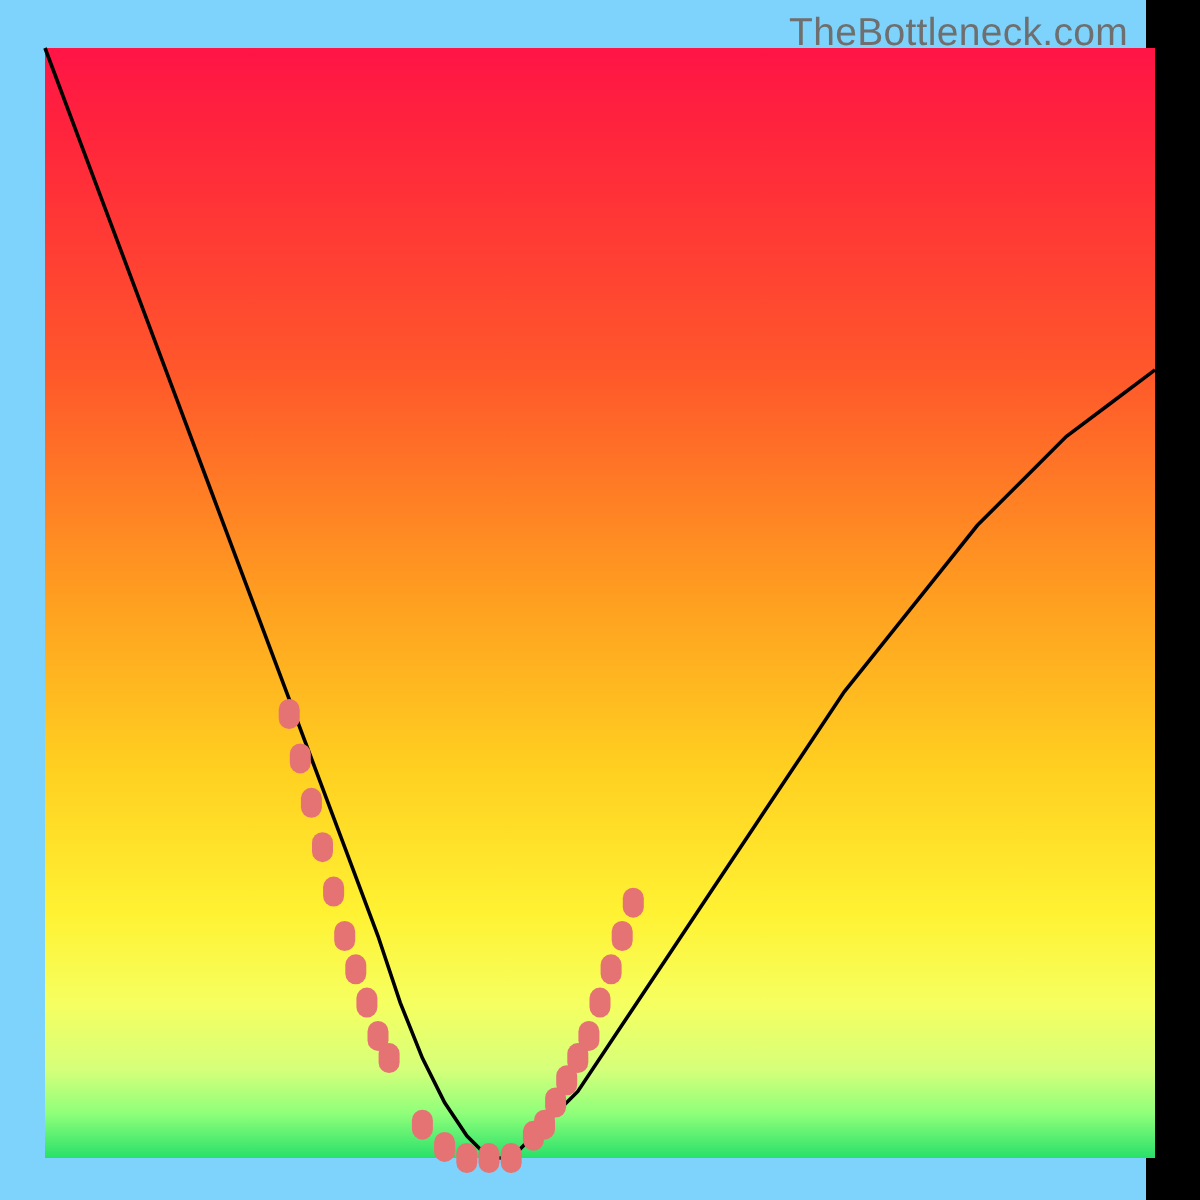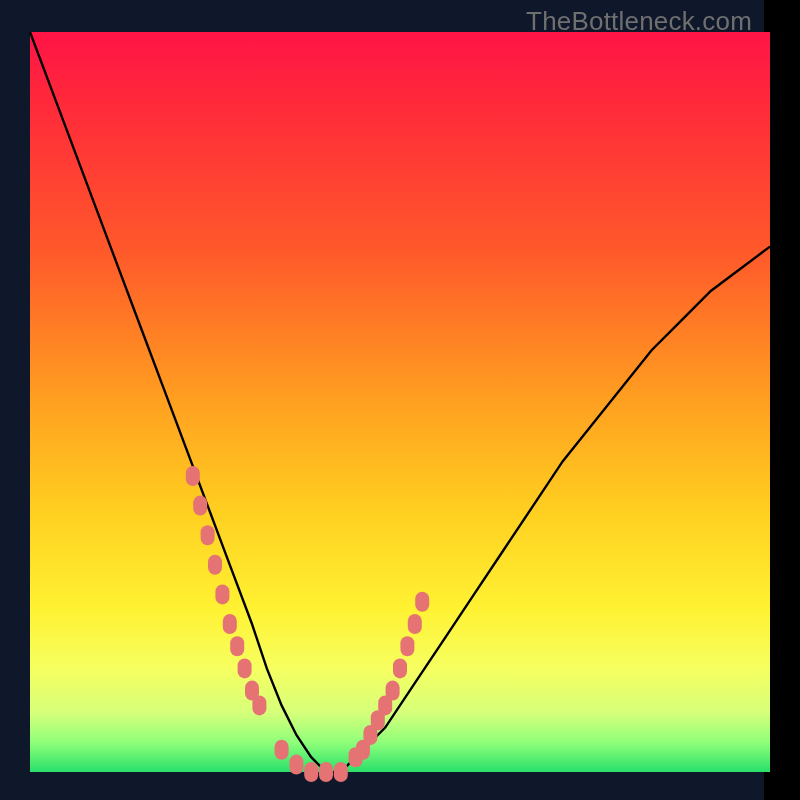--- a/index.html
+++ b/index.html
@@ -9,21 +9,21 @@
     height: 800px;
     background: #000;
     overflow: hidden;
   }
   .frame {
     position: absolute;
     left: 0;
     top: 0;
     width: 764px;
     height: 800px;
-    background: #0f172a;
+    background: #7dd3fc;
   }
   .plot-outer {
     position: absolute;
     left: 30px;
     top: 32px;
     width: 740px;
     height: 740px;
     background: #000;
   }
   .plot {

